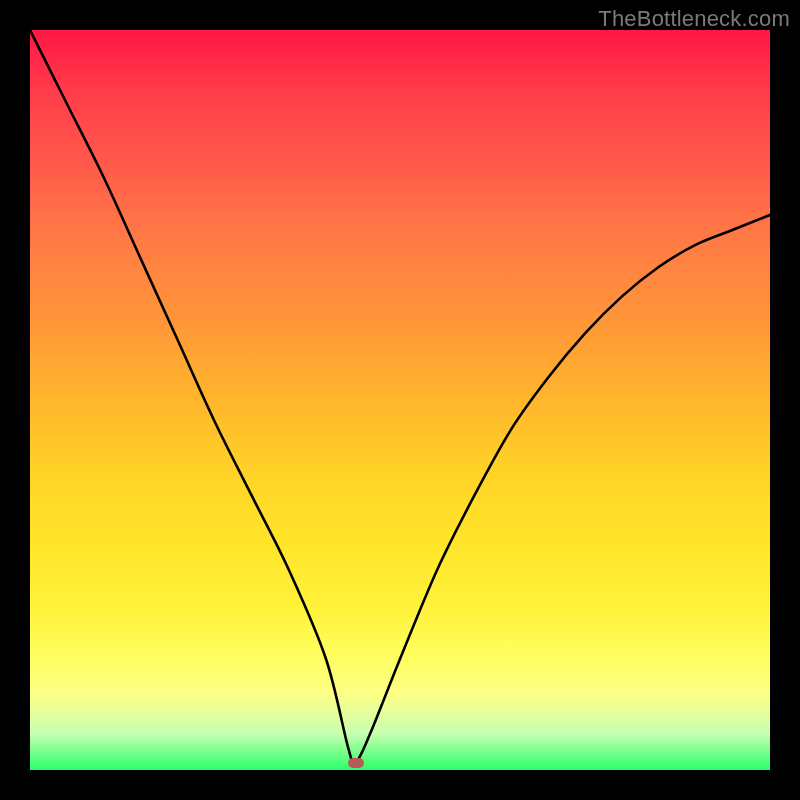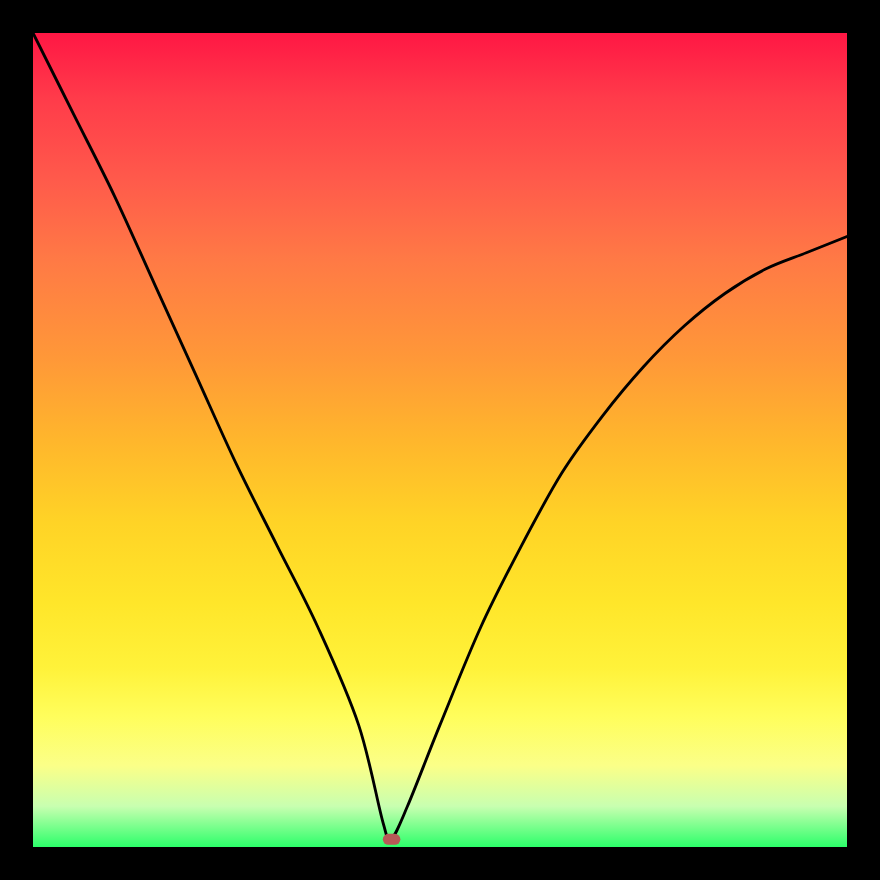--- a/index.html
+++ b/index.html
@@ -64,20 +64,21 @@
     height: 10px;
     border-radius: 5px;
     background: #b75a57;
     transform: translate(-50%, -50%);
   }
 </style>
 </head>
 <body>
 
 <div class="frame">
+  <div class="watermark">TheBottleneck.com</div>
 
   <div class="plot-area">
     <svg class="curve" viewBox="0 0 740 740" preserveAspectRatio="none">
       <path fill="none" stroke="#000" stroke-width="2.6" stroke-linecap="round" d="M 0 0 C 6.166666666666667 12.333333333333334 24.666666666666664 49.33333333333333 37 74 C 49.333333333333336 98.66666666666667 61.666666666666664 122.1 74 148 C 86.33333333333333 173.9 98.66666666666667 202.2666666666667 111 229.40000000000003 C 123.33333333333333 256.53333333333336 135.66666666666666 283.6666666666667 148 310.8 C 160.33333333333334 337.93333333333334 172.66666666666666 366.30000000000007 185 392.20000000000005 C 197.33333333333334 418.1 209.66666666666666 441.5333333333333 222 466.2 C 234.33333333333334 490.8666666666667 246.66666666666666 513.0666666666667 259 540.2 C 271.3333333333333 567.3333333333334 286.1333333333333 599.4 296 629 C 305.8666666666667 658.6 313.26666666666665 700.5333333333333 318.2 717.8 C 323.1333333333333 735.0666666666666 321.90000000000003 735.0666666666667 325.6 732.6 C 329.3 730.1333333333333 333.00000000000006 720.2666666666667 340.40000000000003 703 C 347.8 685.7333333333333 358.9 656.1333333333333 370 629 C 381.1 601.8666666666667 394.66666666666674 567.3333333333334 407.00000000000006 540.2 C 419.33333333333337 513.0666666666667 431.6666666666667 489.6333333333333 444 466.2 C 456.3333333333333 442.76666666666665 468.6666666666667 419.3333333333333 481 399.59999999999997 C 493.3333333333333 379.8666666666666 505.6666666666667 363.83333333333326 518 347.79999999999995 C 530.3333333333334 331.76666666666665 542.6666666666666 316.9666666666667 555 303.40000000000003 C 567.3333333333334 289.83333333333337 579.6666666666666 277.5 592 266.4 C 604.3333333333334 255.29999999999995 616.6666666666666 245.43333333333328 629 236.79999999999995 C 641.3333333333334 228.16666666666663 653.6666666666666 220.76666666666668 666 214.60000000000002 C 678.3333333333334 208.43333333333337 690.6666666666666 204.7333333333334 703 199.80000000000007 C 715.3333333333334 194.86666666666673 733.8333333333334 187.46666666666667 740 185"></path>
     </svg>
     <div class="marker" style="left: 325.6px; top: 732.6px; background: rgb(183, 90, 87);"></div>
   </div>
 </div>
 
 </body></html>

